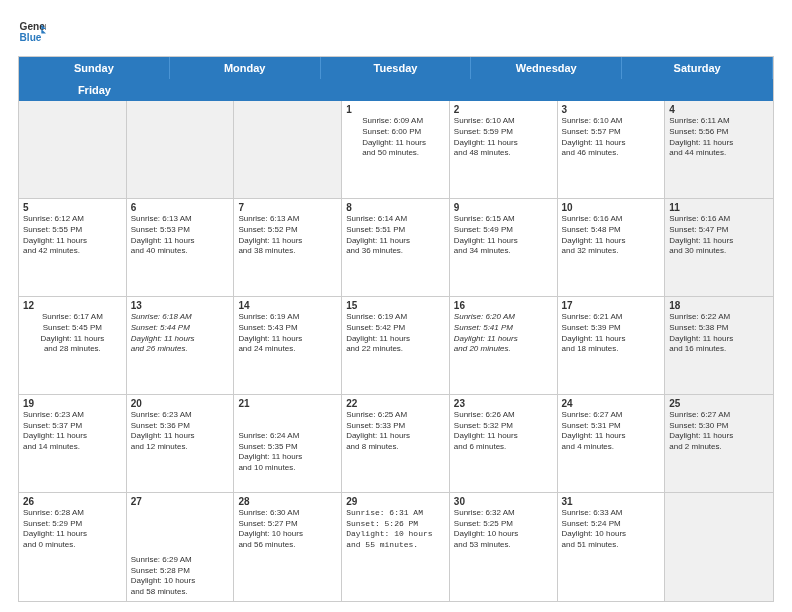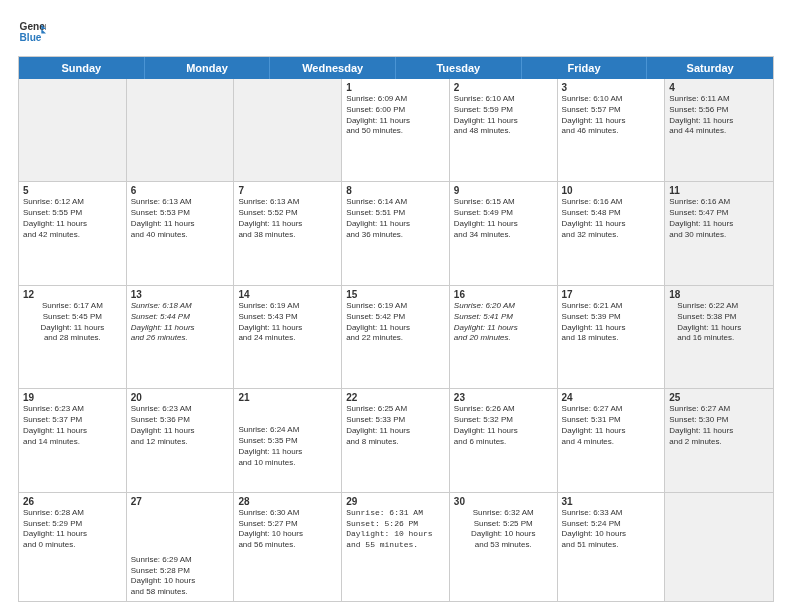--- a/index.html
+++ b/index.html
@@ -54,21 +54,21 @@
       color: #444;
     }
     .calendar {
       flex: 1;
       display: flex;
       flex-direction: column;
       border: 1px solid #ccc;
     }
     .cal-header {
       display: grid;
-      grid-template-columns: repeat(6, 1fr);
+      grid-template-columns: repeat(5, 1fr);
       background: #2b7abf;
     }
     .cal-header-cell {
       color: #fff;
       font-size: 11px;
       font-weight: bold;
       text-align: center;
       padding: 5px 2px;
       border-right: 1px solid #4a94d4;
     }
@@ -128,33 +128,33 @@
     <div class="title-block">
       <div class="month-title"></div>
       <div class="location"></div>
     </div>
   </div>
 
   <div class="calendar">
     <div class="cal-header">
     <div class="cal-header-cell">Sunday</div>
         <div class="cal-header-cell">Monday</div>
+        <div class="cal-header-cell">Tuesday</div>
         <div class="cal-header-cell">Wednesday</div>
-        <div class="cal-header-cell">Tuesday</div>
+        <div class="cal-header-cell">Saturday</div>
         <div class="cal-header-cell">Friday</div>
-        <div class="cal-header-cell">Saturday</div>
       </div>
     <div class="cal-body">
     <div class="cal-row">
           <div class="cal-cell shaded empty"></div>
           <div class="cal-cell shaded empty"></div>
           <div class="cal-cell shaded empty"></div>
           <div class="cal-cell">
             <span class="day-num">1</span>
-            <div class="cell-text" style="white-space: pre-line;">Sunrise: 6:09 AM
+            <div class="cell-text" style="white-space: pre-line; margin-left: 16px;">Sunrise: 6:09 AM
 Sunset: 6:00 PM
 Daylight: 11 hours
 and 50 minutes.</div>
           </div>
           <div class="cal-cell">
             <span class="day-num">2</span>
             <div class="cell-text" style="white-space: pre-line;">Sunrise: 6:10 AM
 Sunset: 5:59 PM
 Daylight: 11 hours
 and 48 minutes.</div>
@@ -263,21 +263,21 @@
           </div>
           <div class="cal-cell">
             <span class="day-num">17</span>
             <div class="cell-text" style="white-space: pre-line;">Sunrise: 6:21 AM
 Sunset: 5:39 PM
 Daylight: 11 hours
 and 18 minutes.</div>
           </div>
           <div class="cal-cell shaded">
             <span class="day-num">18</span>
-            <div class="cell-text" style="white-space: pre-line; margin-left: 8px;">Sunrise: 6:22 AM
+            <div class="cell-text" style="white-space: pre-line;">Sunrise: 6:22 AM
 Sunset: 5:38 PM
 Daylight: 11 hours
 and 16 minutes.</div>
           </div>
         </div>
         <div class="cal-row">
           <div class="cal-cell">
             <span class="day-num">19</span>
             <div class="cell-text" style="white-space: pre-line;">Sunrise: 6:23 AM
 Sunset: 5:37 PM
@@ -351,21 +351,21 @@
           </div>
           <div class="cal-cell">
             <span class="day-num">29</span>
             <div class="cell-text" style="white-space: pre-line; font-family: Liberation Mono, monospace;">Sunrise: 6:31 AM
 Sunset: 5:26 PM
 Daylight: 10 hours
 and 55 minutes.</div>
           </div>
           <div class="cal-cell">
             <span class="day-num">30</span>
-            <div class="cell-text" style="white-space: pre-line; text-align: center;">Sunrise: 6:32 AM
+            <div class="cell-text" style="white-space: pre-line;">Sunrise: 6:32 AM
 Sunset: 5:25 PM
 Daylight: 10 hours
 and 53 minutes.</div>
           </div>
           <div class="cal-cell">
             <span class="day-num">31</span>
             <div class="cell-text" style="white-space: pre-line;">Sunrise: 6:33 AM
 Sunset: 5:24 PM
 Daylight: 10 hours
 and 51 minutes.</div>

